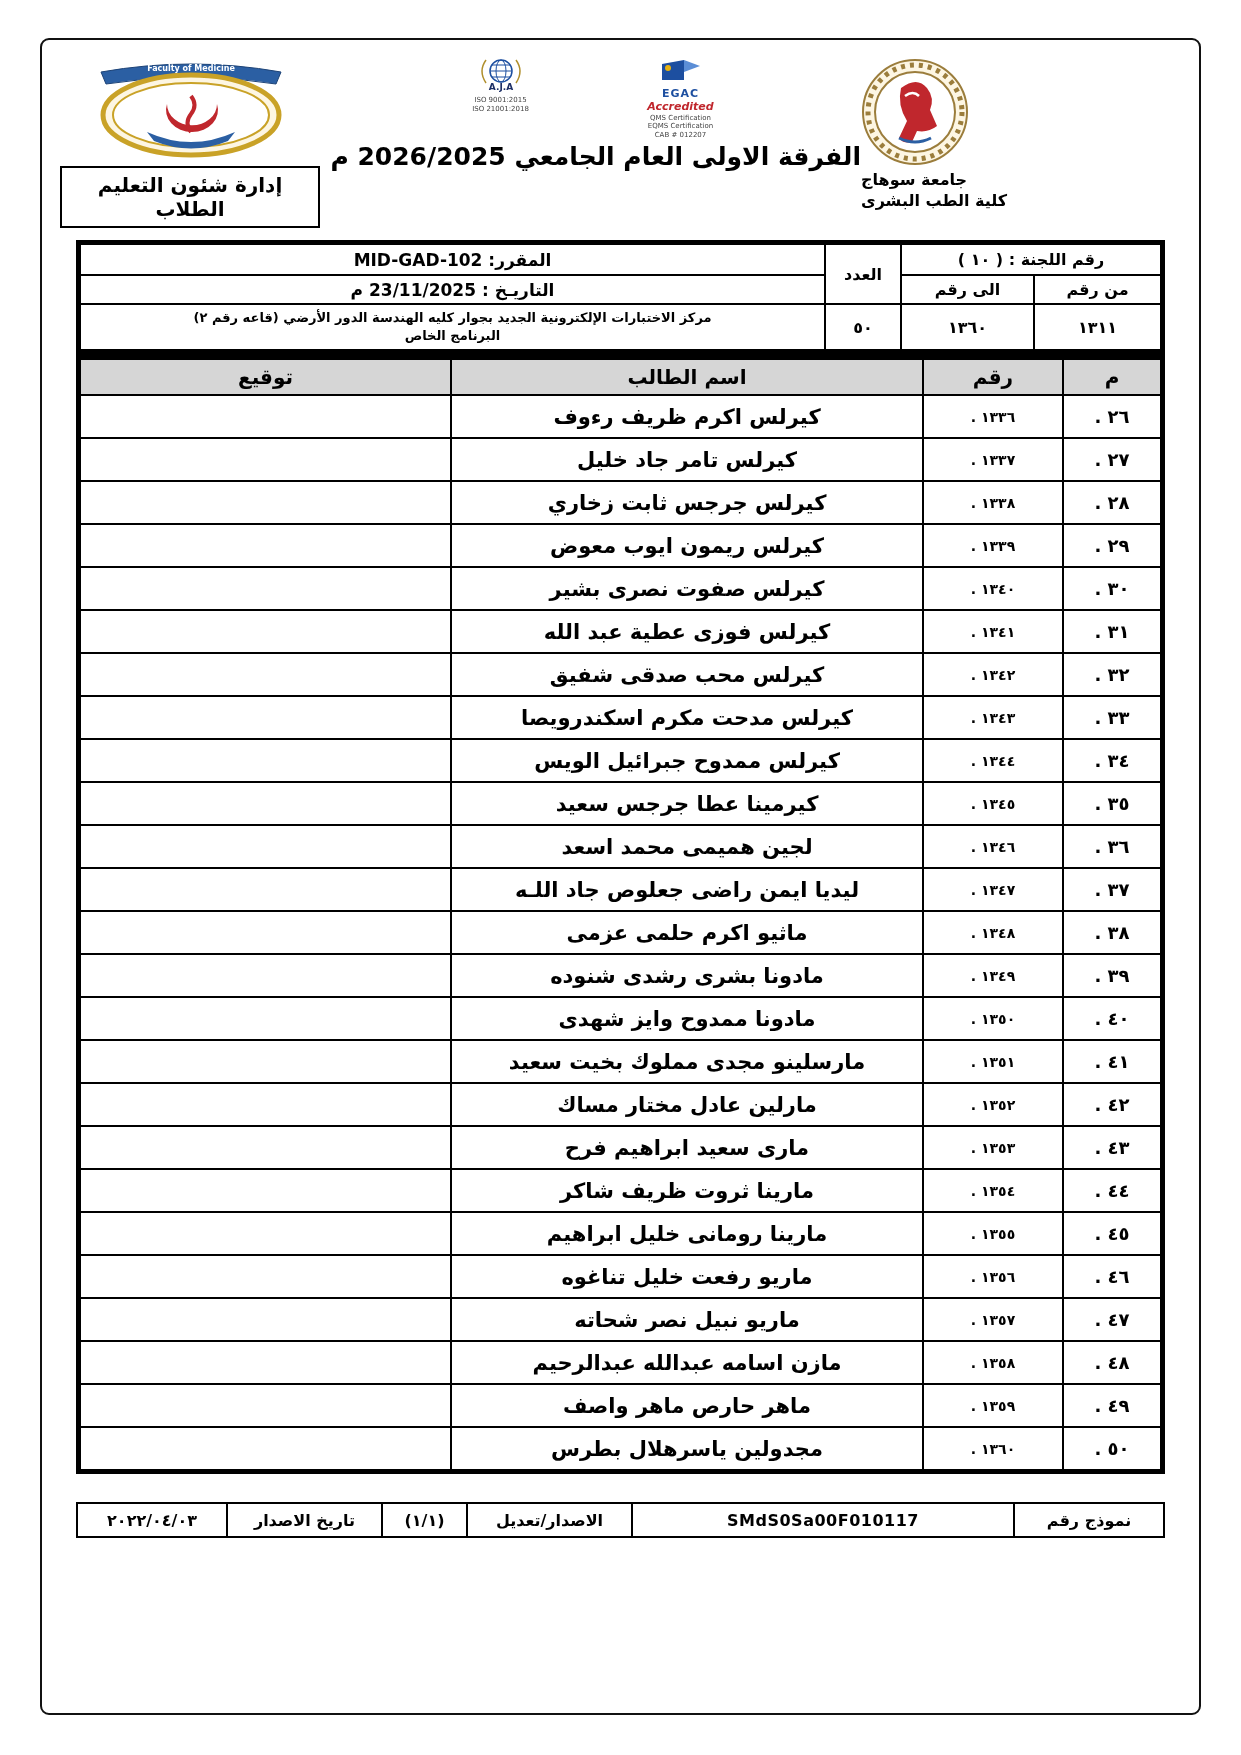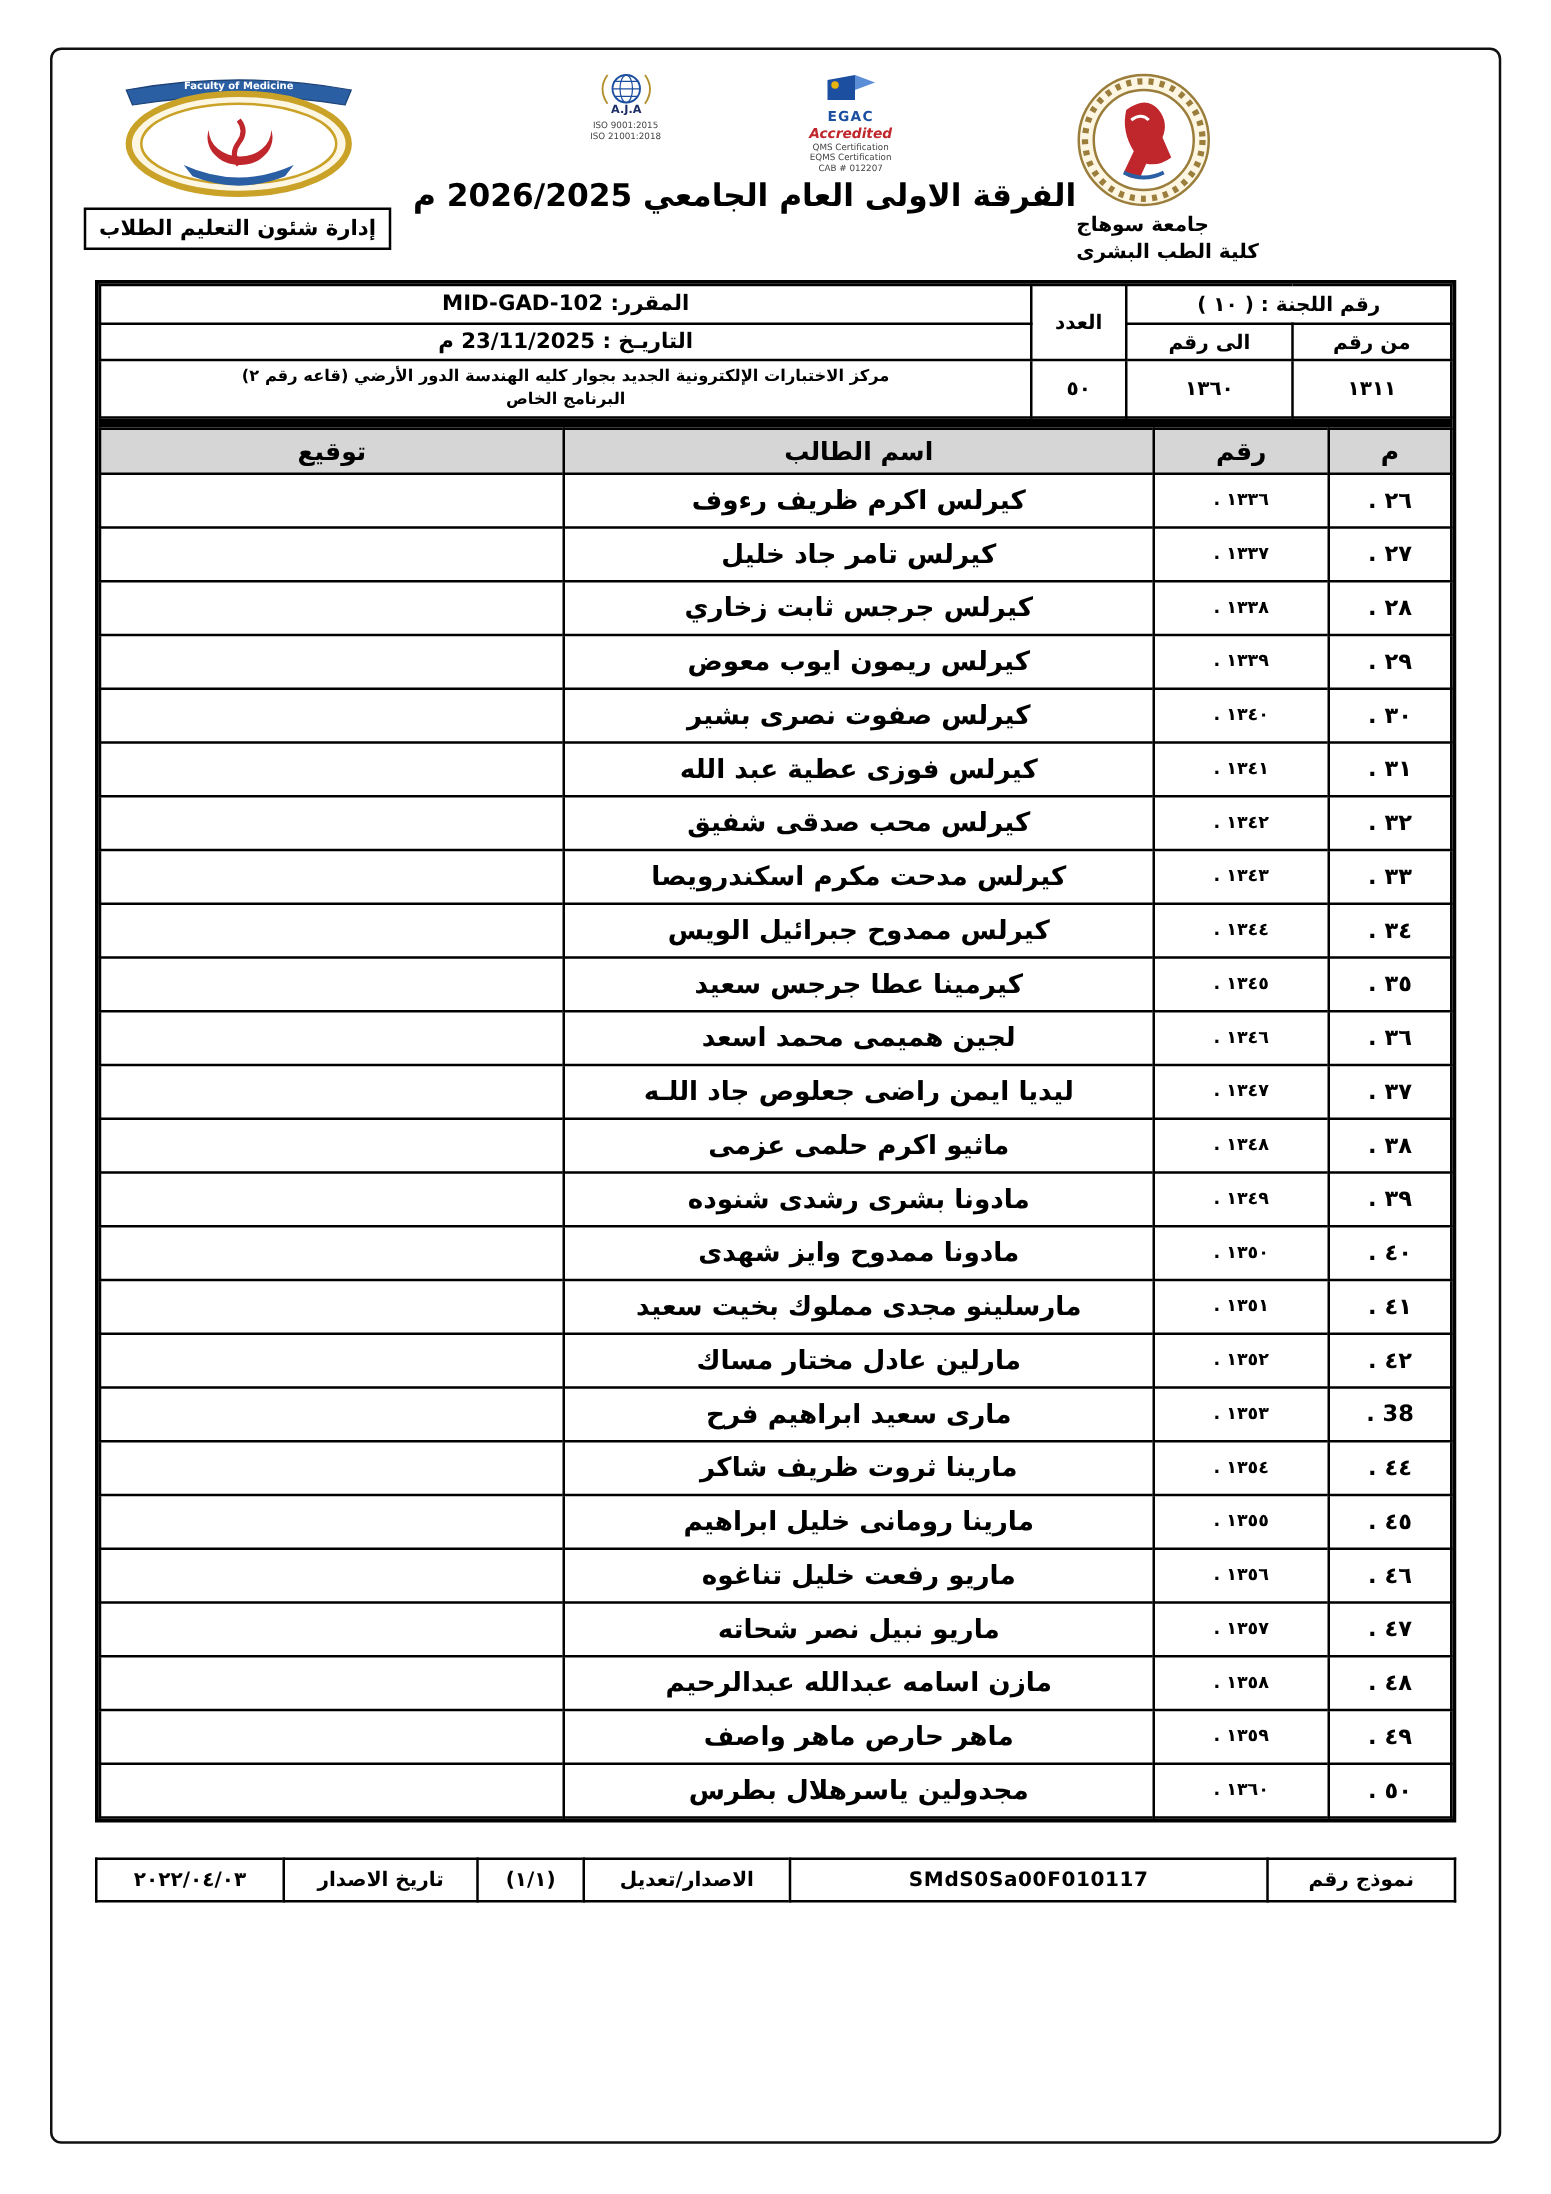--- a/index.html
+++ b/index.html
@@ -28,21 +28,21 @@
   .certs{ display:flex; justify-content:center; gap:60px; align-items:flex-start; }
   .cert-block{ width:120px; text-align:center; line-height:1.15; }
   .egac-name{ font-size:11px; font-weight:bold; color:#1d4fa0; letter-spacing:1px; }
   .egac-acc{ font-size:11px; font-weight:bold; font-style:italic; color:#c0272d; }
   .tiny{ font-size:7px; color:#444; line-height:1.25; }
   .title1{ font-size:27px; font-weight:800; margin-top:4px; }
   .title2{ font-size:25px; font-weight:800; margin-top:2px;text-align:right; }
   .fac-col{ width:260px; text-align:center; }
   .admin-box{
     display:inline-block; border:2px solid #000;
-    font-size:17px; font-weight:bold; padding:5px 10px; margin-top:4px;
+    font-size:20px; font-weight:bold; padding:5px 10px; margin-top:4px;
     background:#fff;
   }
 
   
   .main-box{ margin:12px 16px 0 16px; border:3px solid #000; }
   table{ border-collapse:collapse; width:100%; table-layout:fixed; }
   td,th{ border:2px solid #000; text-align:center; vertical-align:middle; }
 
   .info-table .cell{ font-weight:bold; font-size:16px; padding:2px 4px; }
   .info-r1{ height:31px; }
@@ -287,21 +287,21 @@
     <td class="c-name">مارسلينو مجدى مملوك بخيت سعيد</td>
     <td class="c-sign"></td>
   </tr>
             <tr>
     <td class="c-serial">٤٢ .</td>
     <td class="c-number">١٣٥٢ .</td>
     <td class="c-name">مارلين عادل مختار مساك</td>
     <td class="c-sign"></td>
   </tr>
             <tr>
-    <td class="c-serial">38 .</td>
+    <td class="c-serial">٤٣ .</td>
     <td class="c-number">١٣٥٣ .</td>
     <td class="c-name">مارى سعيد ابراهيم فرح</td>
     <td class="c-sign"></td>
   </tr>
             <tr>
     <td class="c-serial">٤٤ .</td>
     <td class="c-number">١٣٥٤ .</td>
     <td class="c-name">مارينا ثروت ظريف شاكر</td>
     <td class="c-sign"></td>
   </tr>

